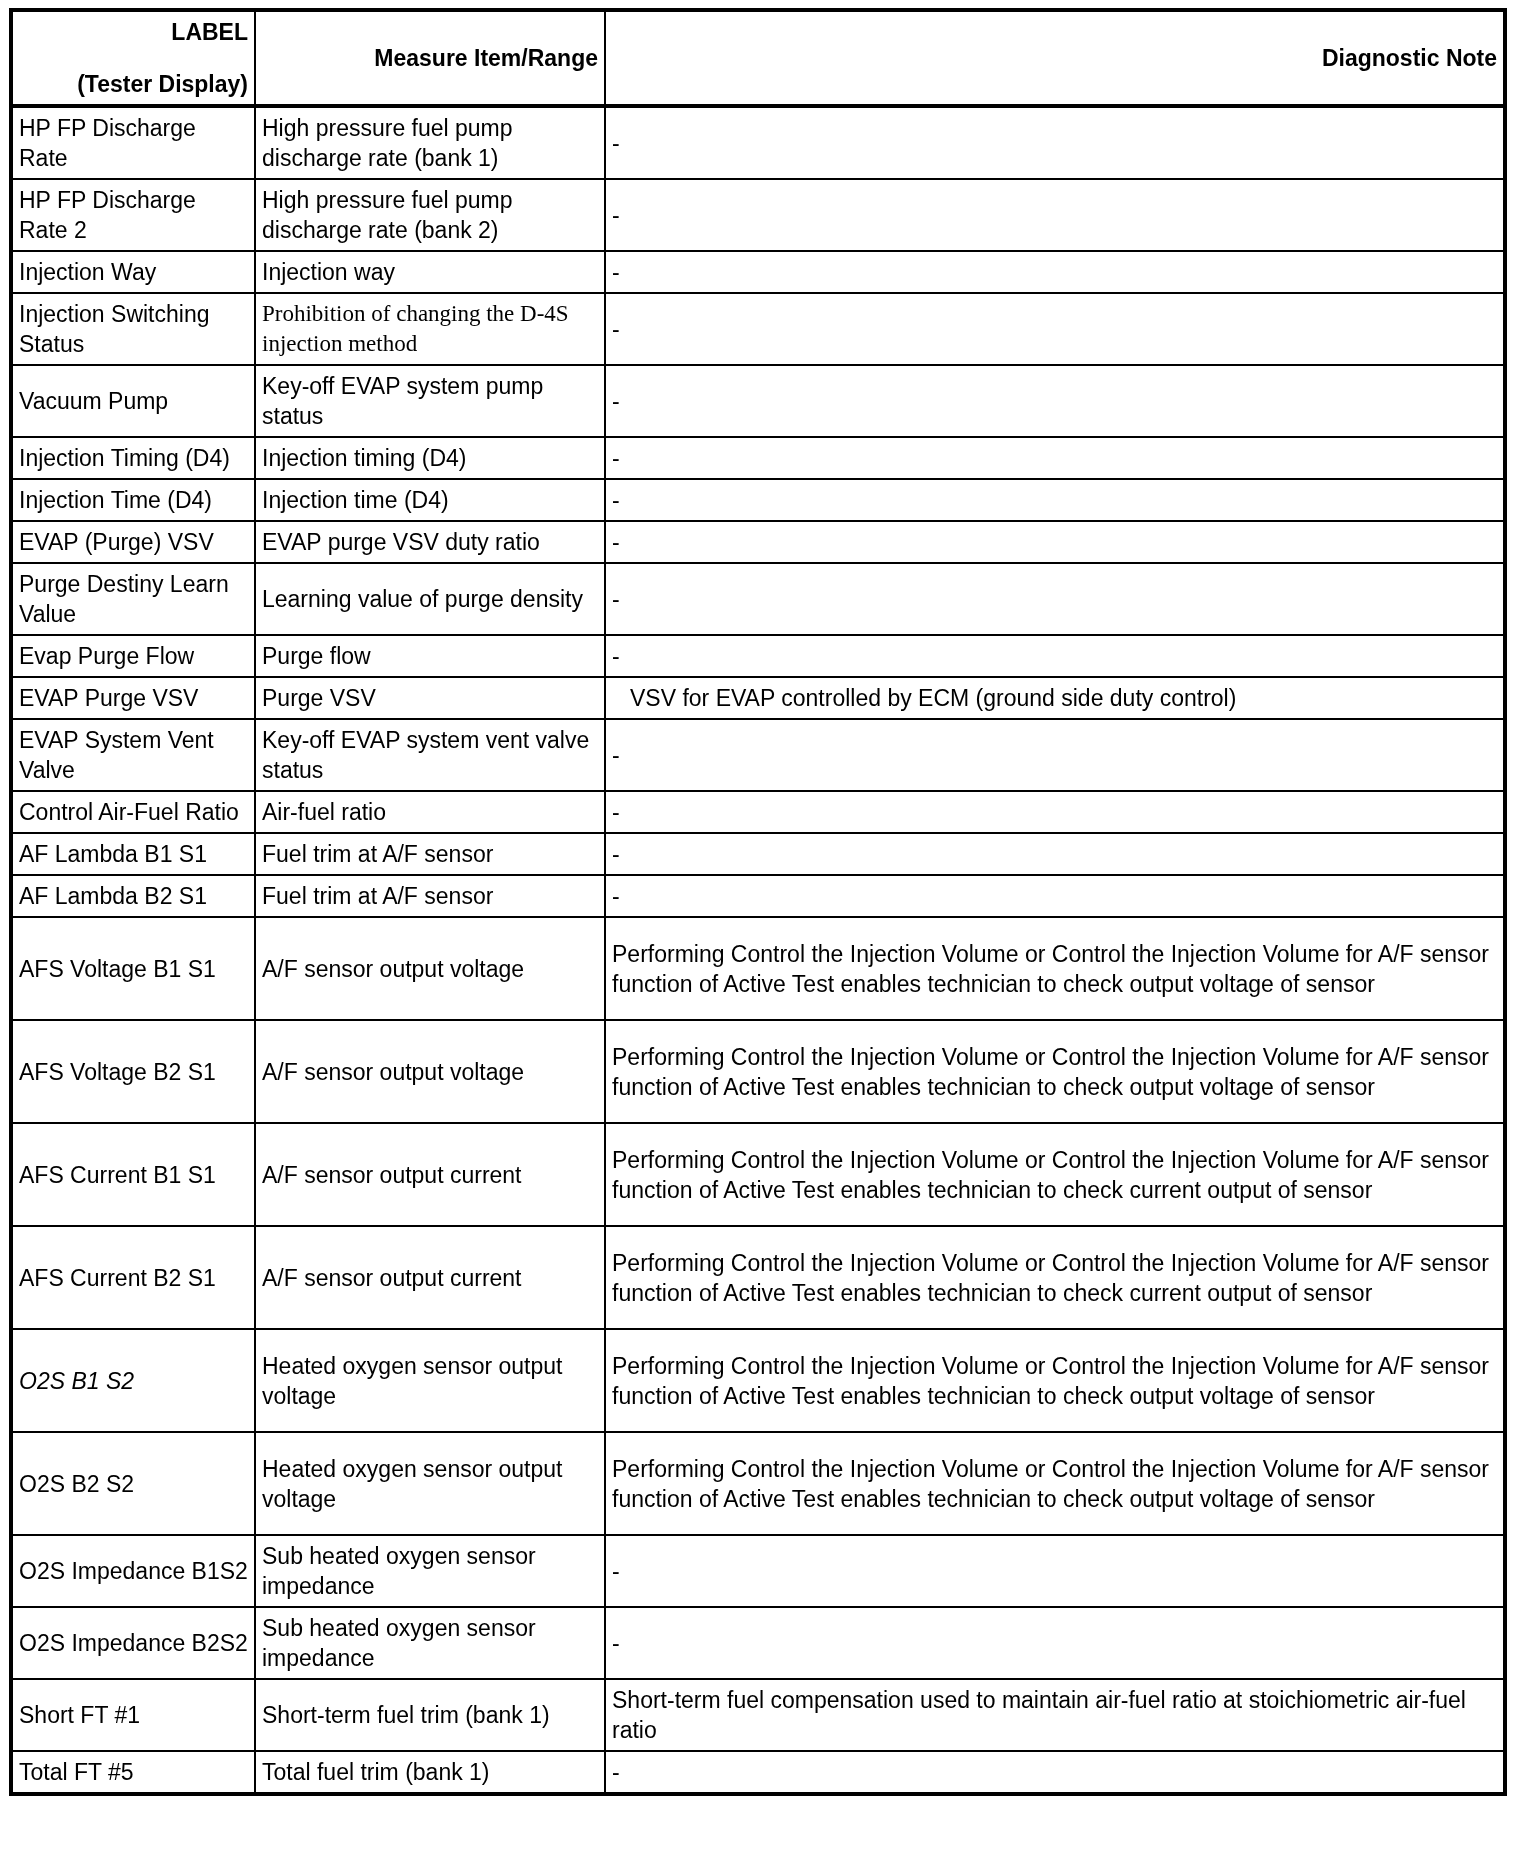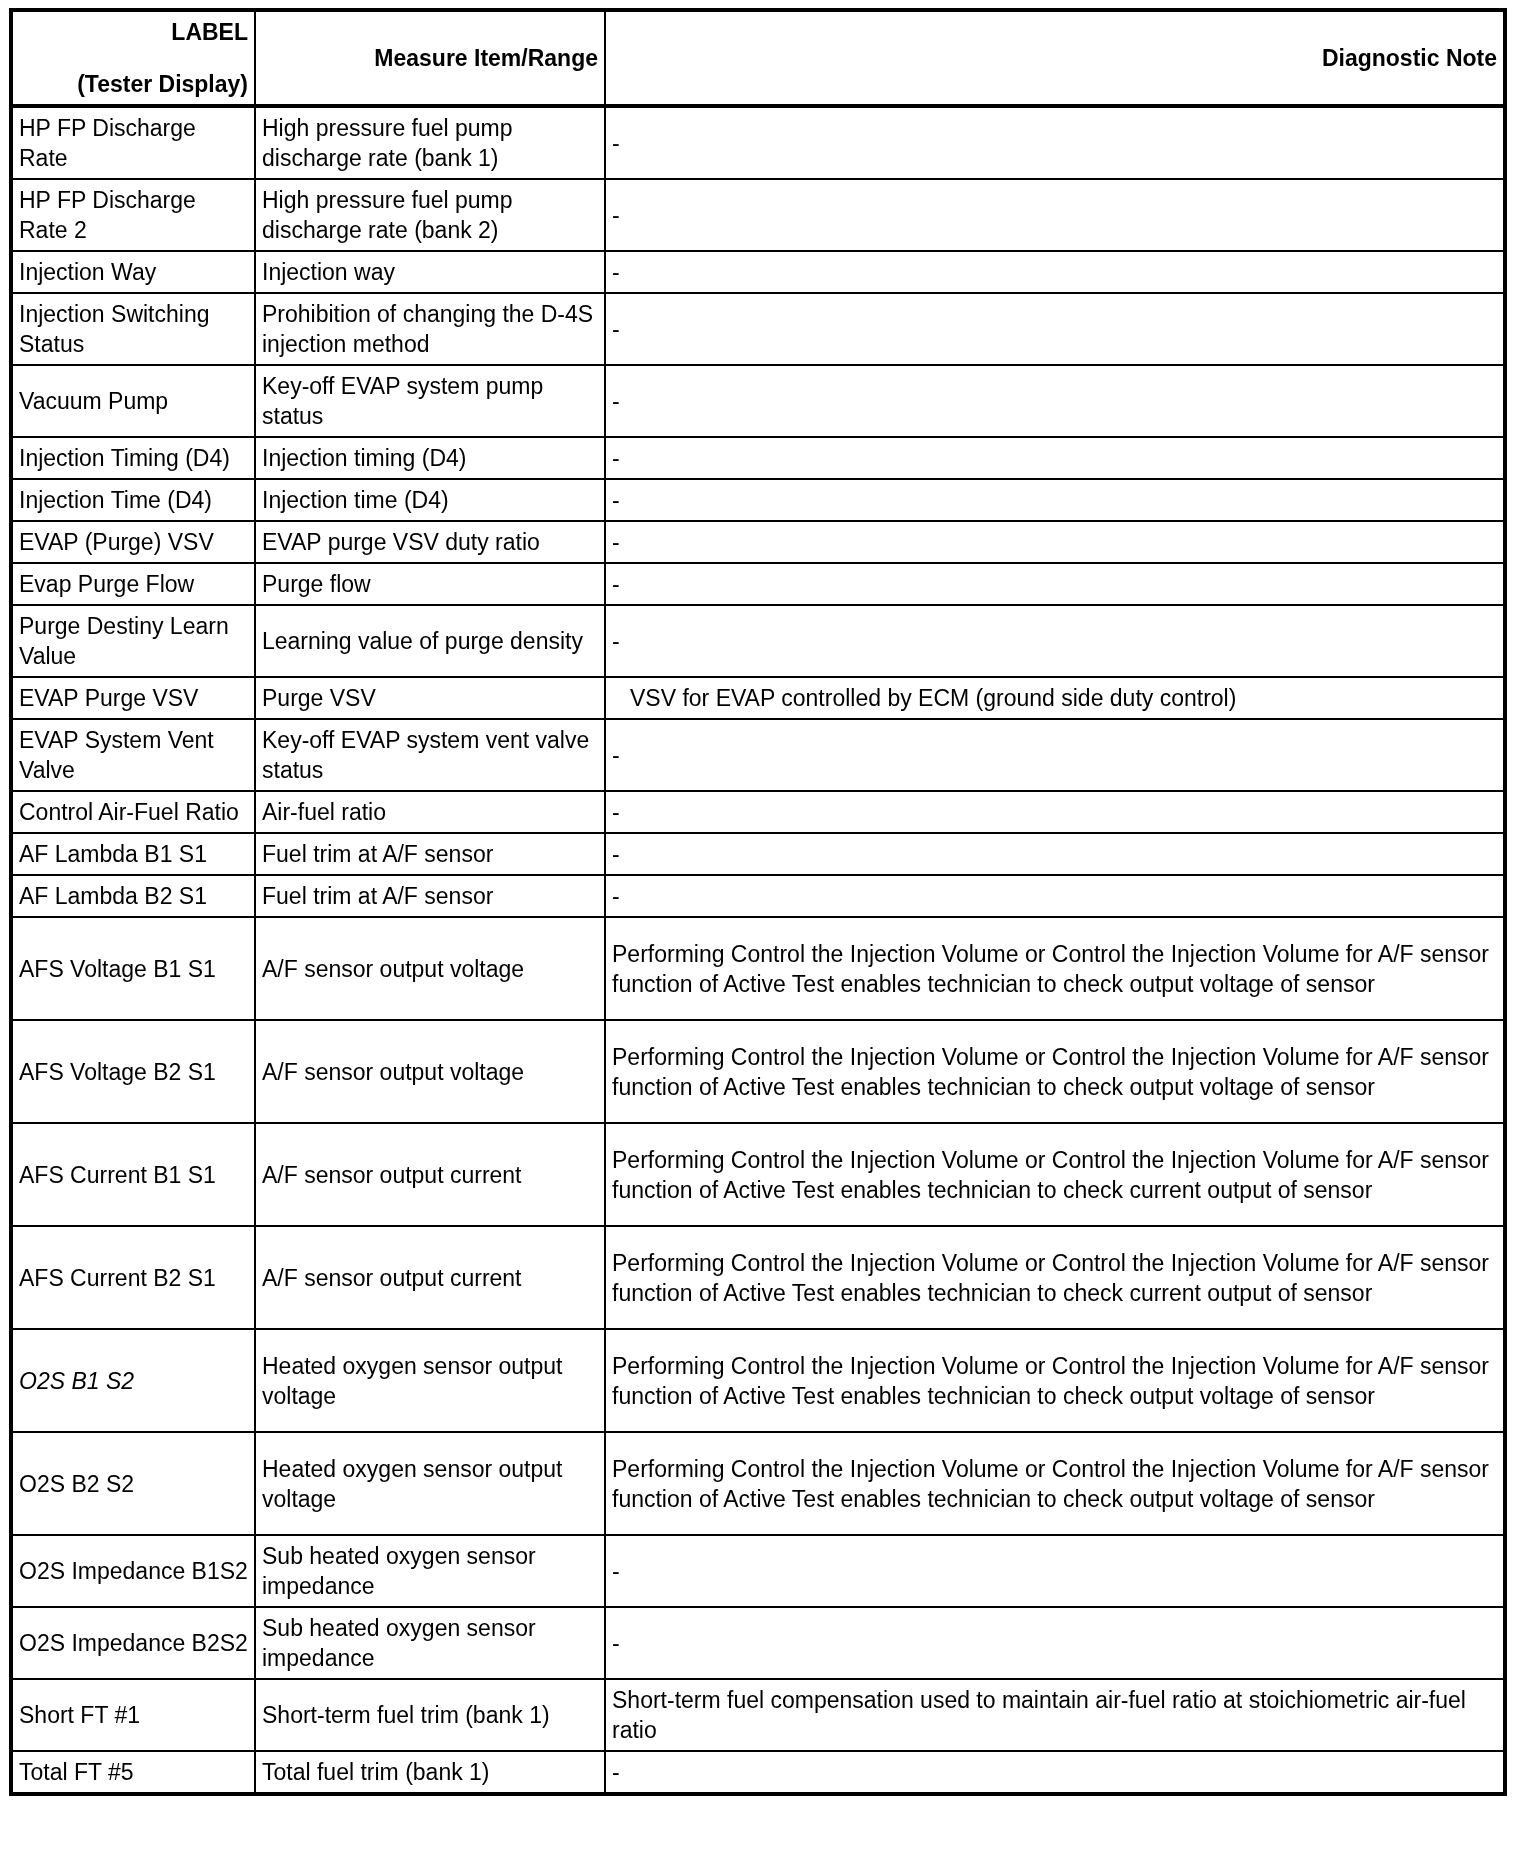--- a/index.html
+++ b/index.html
@@ -64,21 +64,21 @@
         <td style="height: 70px;">High pressure fuel pump discharge rate (bank 2)</td>
         <td style="height: 70px;">-</td>
       </tr>
       <tr>
         <td style="height: 40px;">Injection Way</td>
         <td style="height: 40px;">Injection way</td>
         <td style="height: 40px;">-</td>
       </tr>
       <tr>
         <td style="height: 70px;">Injection Switching Status</td>
-        <td style="height: 70px;">Prohibition of changing the D-4S injection method</td>
+        <td style="height: 70px; font-family: Liberation Serif, serif;">Prohibition of changing the D-4S injection method</td>
         <td style="height: 70px;">-</td>
       </tr>
       <tr>
         <td style="height: 70px;">Vacuum Pump</td>
         <td style="height: 70px;">Key-off EVAP system pump status</td>
         <td style="height: 70px;">-</td>
       </tr>
       <tr>
         <td style="height: 40px;">Injection Timing (D4)</td>
         <td style="height: 40px;">Injection timing (D4)</td>
@@ -88,28 +88,28 @@
         <td style="height: 40px;">Injection Time (D4)</td>
         <td style="height: 40px;">Injection time (D4)</td>
         <td style="height: 40px;">-</td>
       </tr>
       <tr>
         <td style="height: 40px;">EVAP (Purge) VSV</td>
         <td style="height: 40px;">EVAP purge VSV duty ratio</td>
         <td style="height: 40px;">-</td>
       </tr>
       <tr>
+        <td style="height: 70px;">Purge Destiny Learn Value</td>
+        <td style="height: 70px;">Learning value of purge density</td>
+        <td style="height: 70px;">-</td>
+      </tr>
+      <tr>
         <td style="height: 40px;">Evap Purge Flow</td>
         <td style="height: 40px;">Purge flow</td>
         <td style="height: 40px;">-</td>
-      </tr>
-      <tr>
-        <td style="height: 70px;">Purge Destiny Learn Value</td>
-        <td style="height: 70px;">Learning value of purge density</td>
-        <td style="height: 70px;">-</td>
       </tr>
       <tr>
         <td style="height: 40px;">EVAP Purge VSV</td>
         <td style="height: 40px;">Purge VSV</td>
         <td style="height: 40px; padding-left: 24px;">VSV for EVAP controlled by ECM (ground side duty control)</td>
       </tr>
       <tr>
         <td style="height: 70px;">EVAP System Vent Valve</td>
         <td style="height: 70px;">Key-off EVAP system vent valve status</td>
         <td style="height: 70px;">-</td>

